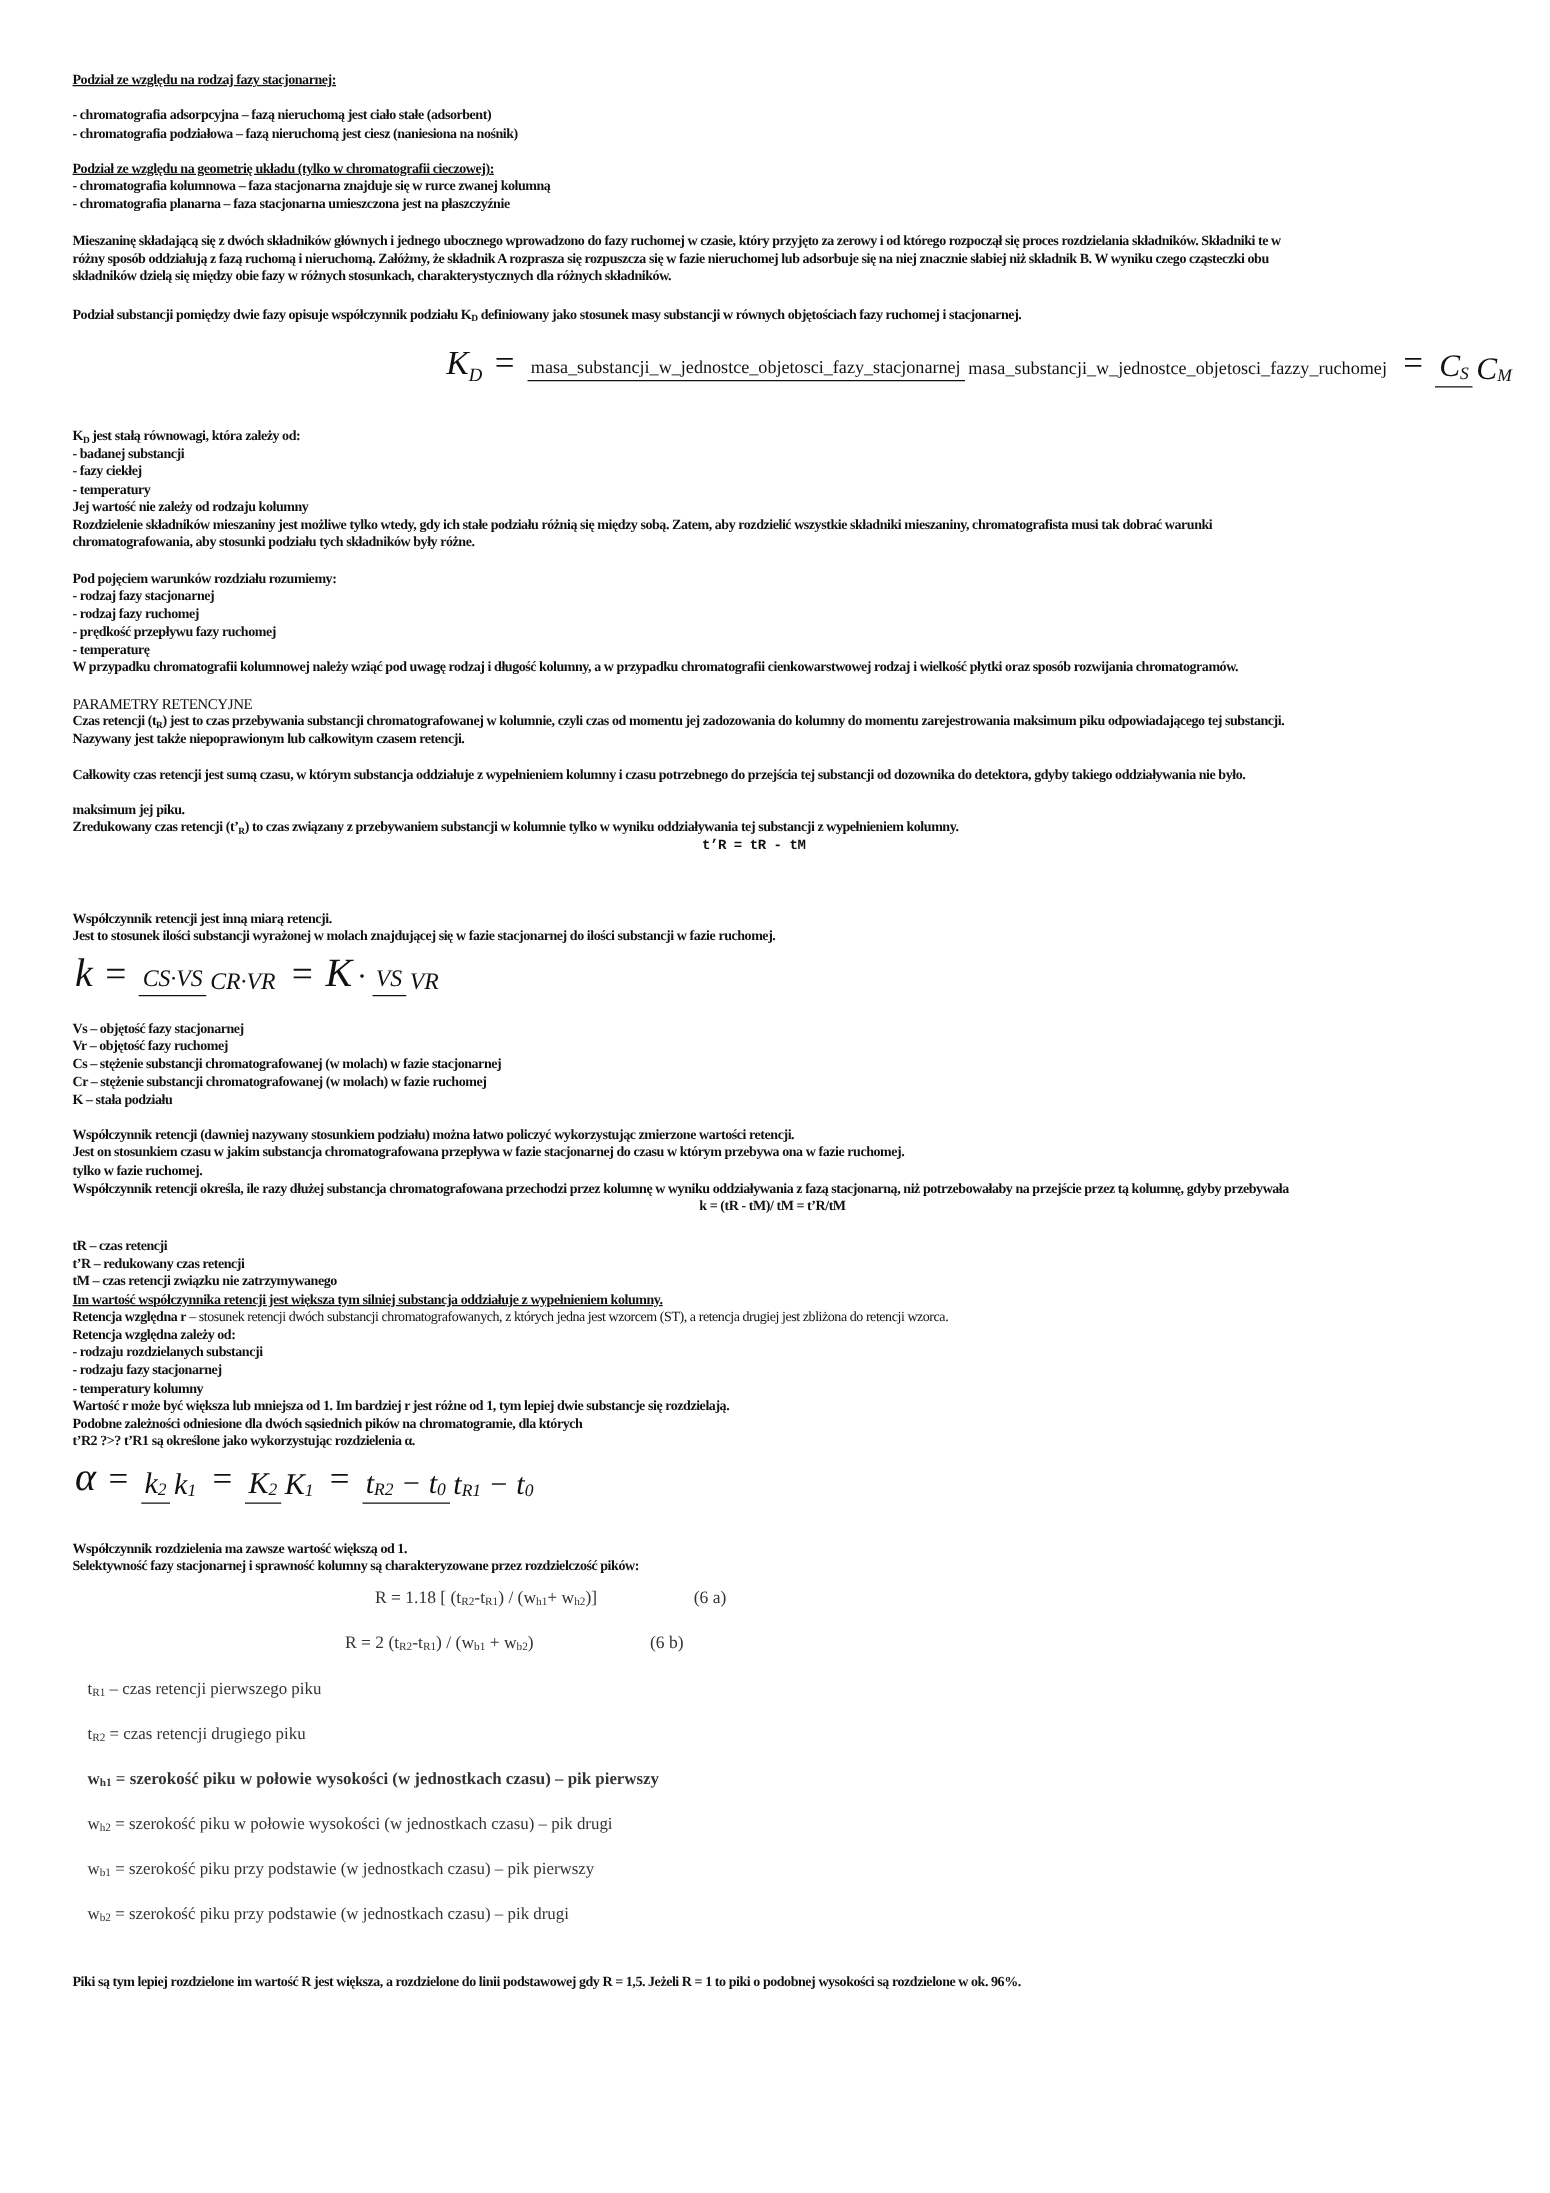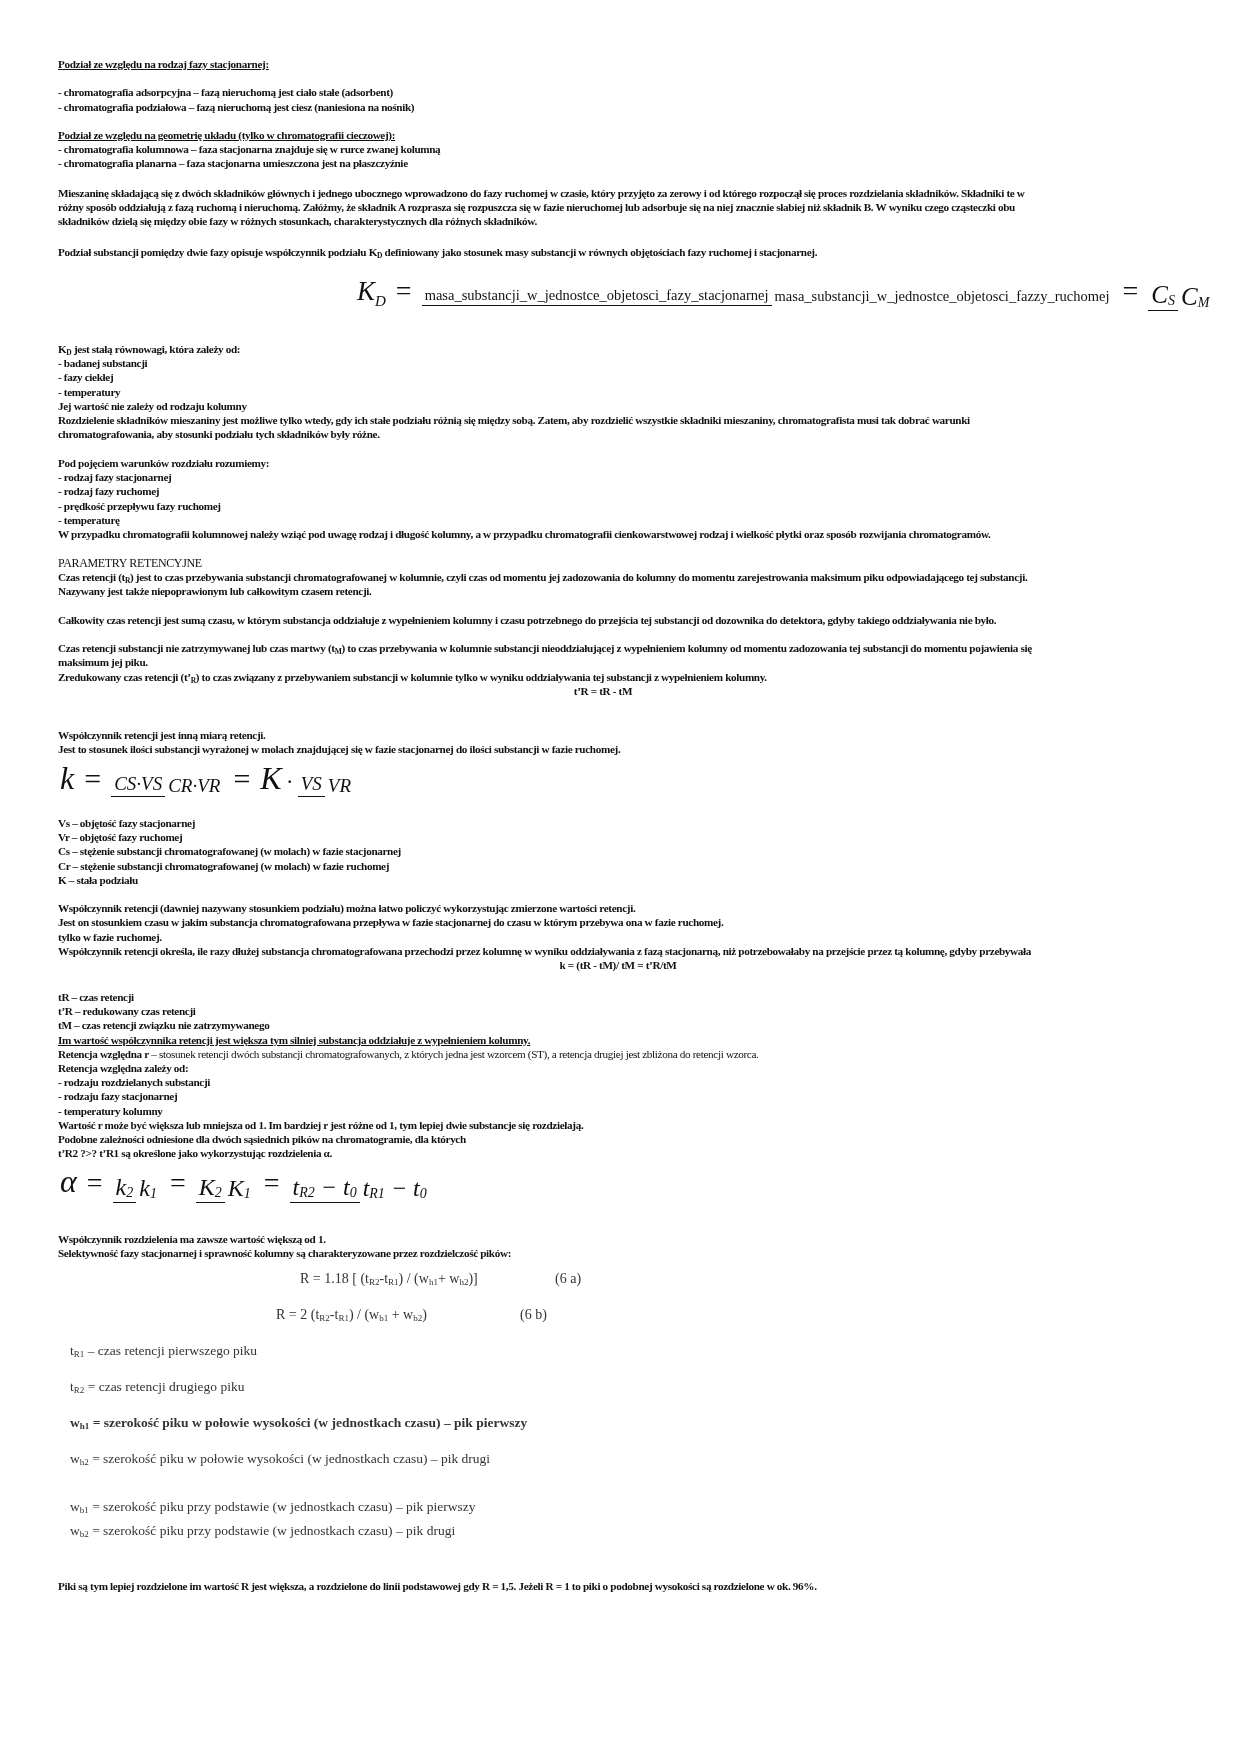--- a/index.html
+++ b/index.html
@@ -84,24 +84,23 @@
     <p>W przypadku chromatografii kolumnowej należy wziąć pod uwagę rodzaj i długość kolumny, a w przypadku chromatografii cienkowarstwowej rodzaj i wielkość płytki oraz sposób rozwijania chromatogramów.</p>
   </div>
 
   <div class="blk" style="top:556px;">
     <p class="n" style="font-size:12px;">PARAMETRY RETENCYJNE</p>
     <p><span>Czas retencji (t</span><sub>R</sub><span>) jest to czas przebywania substancji chromatografowanej w kolumnie, czyli czas od momentu jej zadozowania do kolumny do momentu zarejestrowania maksimum piku odpowiadającego tej substancji.</span></p>
     <p>Nazywany jest także niepoprawionym lub całkowitym czasem retencji.</p>
     <p>&nbsp;</p>
     <p><span>Całkowity czas retencji</span><span> jest sumą czasu, w którym substancja oddziałuje z wypełnieniem kolumny i czasu potrzebnego do przejścia tej substancji od dozownika do detektora, gdyby takiego oddziaływania nie było.</span></p>
     <p>&nbsp;</p>
-    <p><span>Czas retencji substancji nie zatrzymywanej lub czas martwy (t</span><sub>M</sub><span>) to czas przebywania w kolumnie substancji nieoddziałującej z wypełnieniem kolumny od momentu zadozowania tej substancji do momentu pojawienia się</span></p>
     <p>maksimum jej piku.</p>
     <p><span>Zredukowany czas retencji (t’</span><sub>R</sub><span>) to czas związany z przebywaniem substancji w kolumnie tylko w wyniku oddziaływania tej substancji z wypełnieniem kolumny.</span></p>
-    <p class="center" style="padding-right:30px;">t’R = tR - tM</p>
+    <p class="center" style="padding-right:30px;font-family:Liberation Mono, monospace;">t’R = tR - tM</p>
   </div>
 
   <div class="blk" style="top:728px;">
     <p>Współczynnik retencji jest inną miarą retencji.</p>
     <p>Jest to stosunek ilości substancji wyrażonej w molach znajdującej się w fazie stacjonarnej do ilości substancji w fazie ruchomej.</p>
   </div>
 
   <div class="formula" style="left:60px; top:760px;">
     <span class="it" style="font-size:32px;">k</span>
     <span class="eq" style="font-size:30px;">=</span>
@@ -177,20 +176,20 @@
   </div>
   <div class="plain" style="left:276px; top:1307px; font-size:14px;">
     <span>R = 2 (t</span><sub>R2</sub>-t<sub>R1</sub>) / (w<sub>b1</sub> + w<sub>b2</sub>)
     <span style="position:absolute; left:244px; white-space:nowrap;">(6 b)</span>
   </div>
 
   <div class="plain" style="top:1343px;"><span>t</span><sub>R1</sub><span> – czas retencji pierwszego piku</span></div>
   <div class="plain" style="top:1379px;"><span>t</span><sub>R2</sub><span> = czas retencji drugiego piku</span></div>
   <div class="plain" style="top:1415px;font-weight:bold;"><span>w</span><sub>h1</sub><span> = szerokość piku w połowie wysokości (w jednostkach czasu) – pik pierwszy</span></div>
   <div class="plain" style="top:1451px;"><span>w</span><sub>h2</sub><span> = szerokość piku w połowie wysokości (w jednostkach czasu) – pik drugi</span></div>
-  <div class="plain" style="top:1487px;margin-top:12px;"><span>w</span><sub>b1</sub><span> = szerokość piku przy podstawie (w jednostkach czasu) – pik pierwszy</span></div>
+  <div class="plain" style="top:1487px;"><span>w</span><sub>b1</sub><span> = szerokość piku przy podstawie (w jednostkach czasu) – pik pierwszy</span></div>
   <div class="plain" style="top:1523px;"><span>w</span><sub>b2</sub><span> = szerokość piku przy podstawie (w jednostkach czasu) – pik drugi</span></div>
 
   <div class="blk" style="top:1579px;">
     <p>Piki są tym lepiej rozdzielone im wartość R jest większa, a rozdzielone do linii podstawowej gdy R = 1,5. Jeżeli R = 1 to piki o podobnej wysokości są rozdzielone w ok. 96%.</p>
   </div>
 
 </div>
 
 </body></html>

